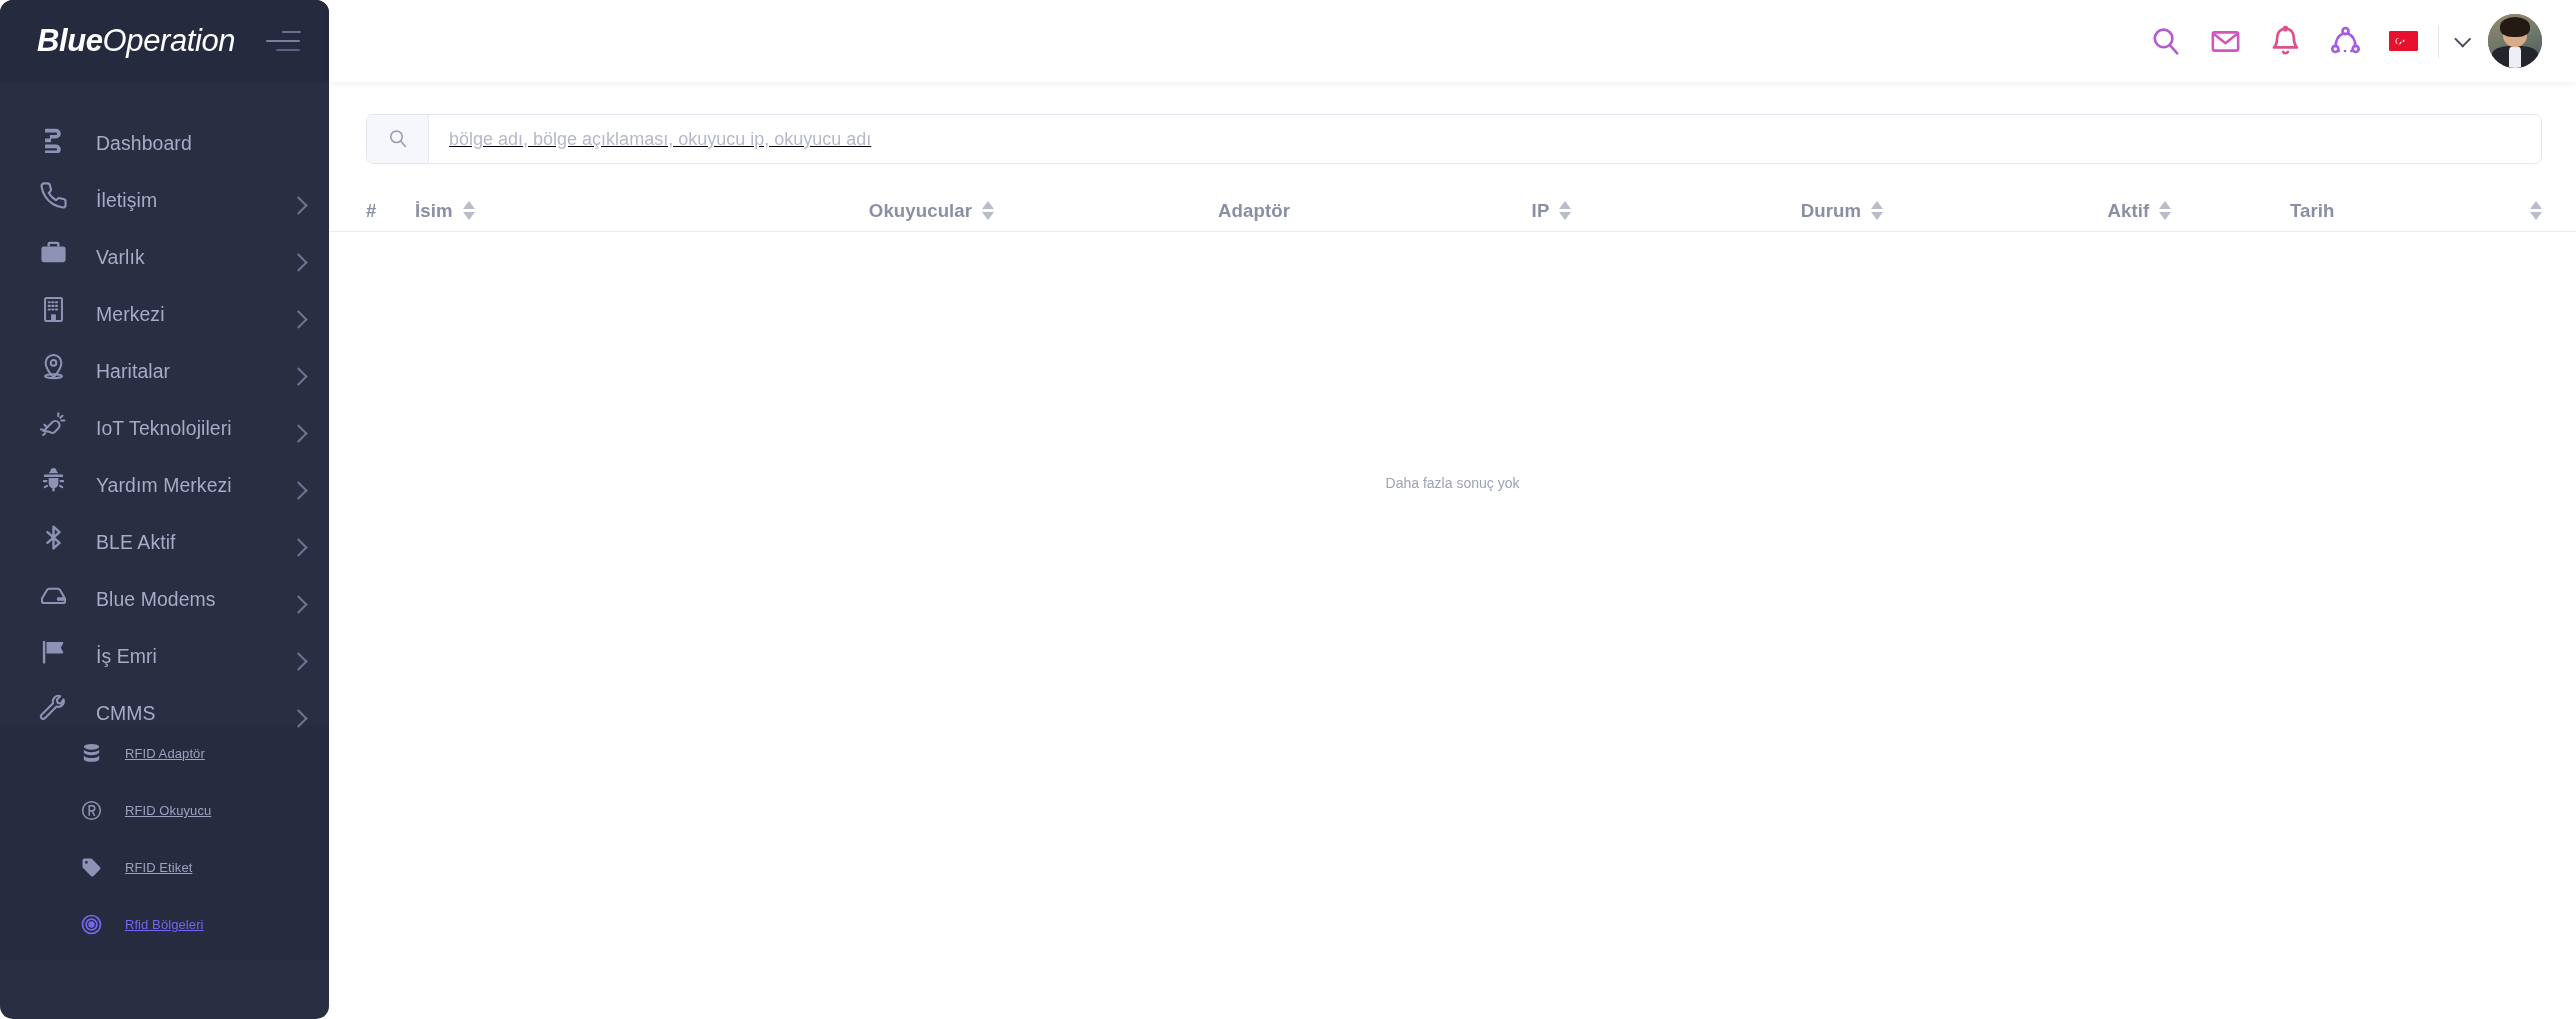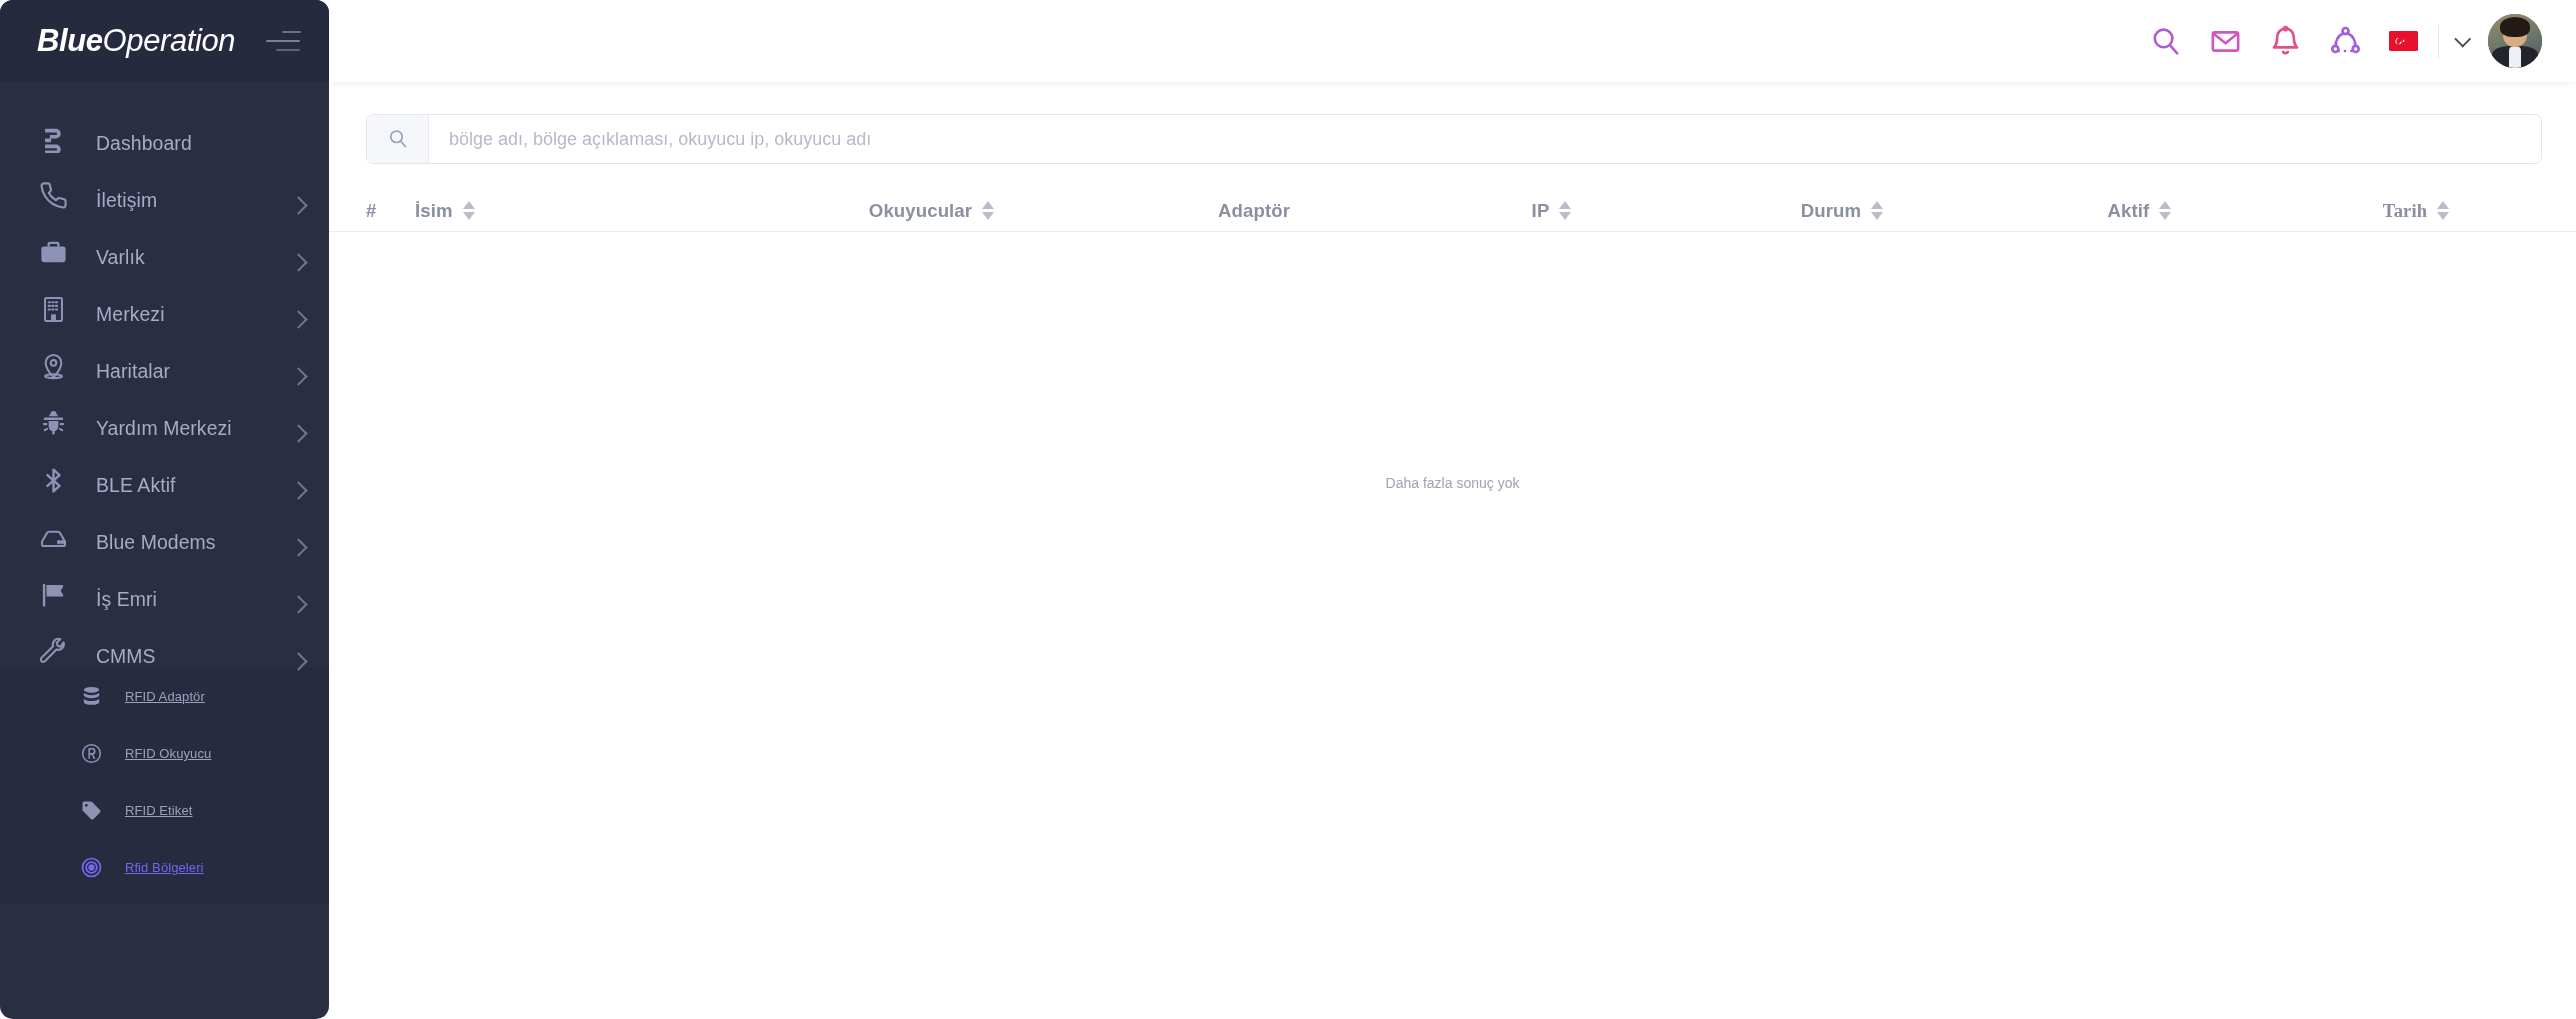--- a/index.html
+++ b/index.html
@@ -152,20 +152,21 @@
   .content { padding: 0; background: #ffffff; height: calc(1019px - 82px); position: relative; }
 
   .search-wrap { padding: 32px 34px 0 37px; }
   .search-box {
     height: 50px;
     display: flex; align-items: stretch;
     border: 1.4px solid #e4e6ef;
     border-radius: 7.2px;
     overflow: hidden;
     background: #ffffff;
+    text-decoration: underline;
   }
   .search-icon-box {
     width: 62px;
     background: #f6f7fb;
     border-right: 1.4px solid #e8eaf2;
     display: flex; align-items: center; justify-content: center;
     color: #9aa0b5;
   }
   .search-input {
     flex: 1;
@@ -208,21 +209,21 @@
   .th .sort i.up { border-bottom: 8px solid #b9bdca; }
   .th .sort i.dn { border-top: 8px solid #b9bdca; }
 
   .col-num   { width: 49px; }
   .col-isim  { width: 348px; }
   .col-oku   { width: 337px; justify-content: center; }
   .col-adap  { width: 308px; justify-content: center; }
   .col-ip    { width: 287px; justify-content: center; }
   .col-durum { width: 294px; justify-content: center; }
   .col-aktif { width: 301px; justify-content: center; }
-  .col-tarih { flex: 1; justify-content: center; font-family: Liberation Serif, serif; }
+  .col-tarih { flex: 1; justify-content: space-between; }
 
   .empty-state {
     height: 502px;
     display: flex; align-items: center; justify-content: center;
     font-size: 14px;
     color: #9ea3b4;
   }
 </style>
 </head>
 <body>
@@ -291,20 +292,30 @@
           <svg width="29" height="29" viewBox="0 0 24 24" fill="none" stroke="currentColor" stroke-width="1.7">
               <path d="M12 2.5a6.5 6.5 0 0 0-6.5 6.5c0 4.6 6.5 12 6.5 12s6.5-7.4 6.5-12A6.5 6.5 0 0 0 12 2.5z"></path>
               <circle cx="12" cy="9" r="2.3"></circle>
               <ellipse cx="12" cy="20" rx="7" ry="1.6"></ellipse>
             </svg>
         </span>
         <span class="nav-label">Haritalar</span>
         <span class="chev"></span>
       </div>
 
+      <div class="nav-item">
+        <span class="ico">
+          <svg width="29" height="29" viewBox="0 0 24 24" fill="none" stroke="currentColor" stroke-width="1.7" stroke-linecap="round">
+              <path d="M4 18l7-7a3.5 3.5 0 0 1 5 5l-3 3a3 3 0 0 1-4 0z"></path>
+              <path d="M16 3.5v2.5M19.5 5.5l-1.8 1.8M21 9.5h-2.5M5 20l-1.5 1.5M3 17H1.5M6 14.5L4.5 13"></path>
+            </svg>
+        </span>
+        <span class="nav-label">IoT Teknolojileri</span>
+        <span class="chev"></span>
+      </div>
 
       <div class="nav-item">
         <span class="ico">
           <svg width="29" height="29" viewBox="0 0 24 24" fill="currentColor">
               <path d="M9.5 4.2a2.5 2.5 0 0 1 5 0c.6.4 1.1 1 1.4 1.8H8.1c.3-.8.8-1.4 1.4-1.8z"></path>
               <rect x="4" y="7" width="16" height="2.2" rx="1"></rect>
               <path d="M8 10h8v4.5a4 4 0 0 1-8 0z"></path>
               <rect x="11" y="14" width="2" height="7" rx="1"></rect>
               <path d="M4 12.5H6.2M17.8 12.5H20M4.8 17.5l1.9-1.1M19.2 17.5l-1.9-1.1" stroke="currentColor" stroke-width="1.7" stroke-linecap="round"></path>
             </svg>

